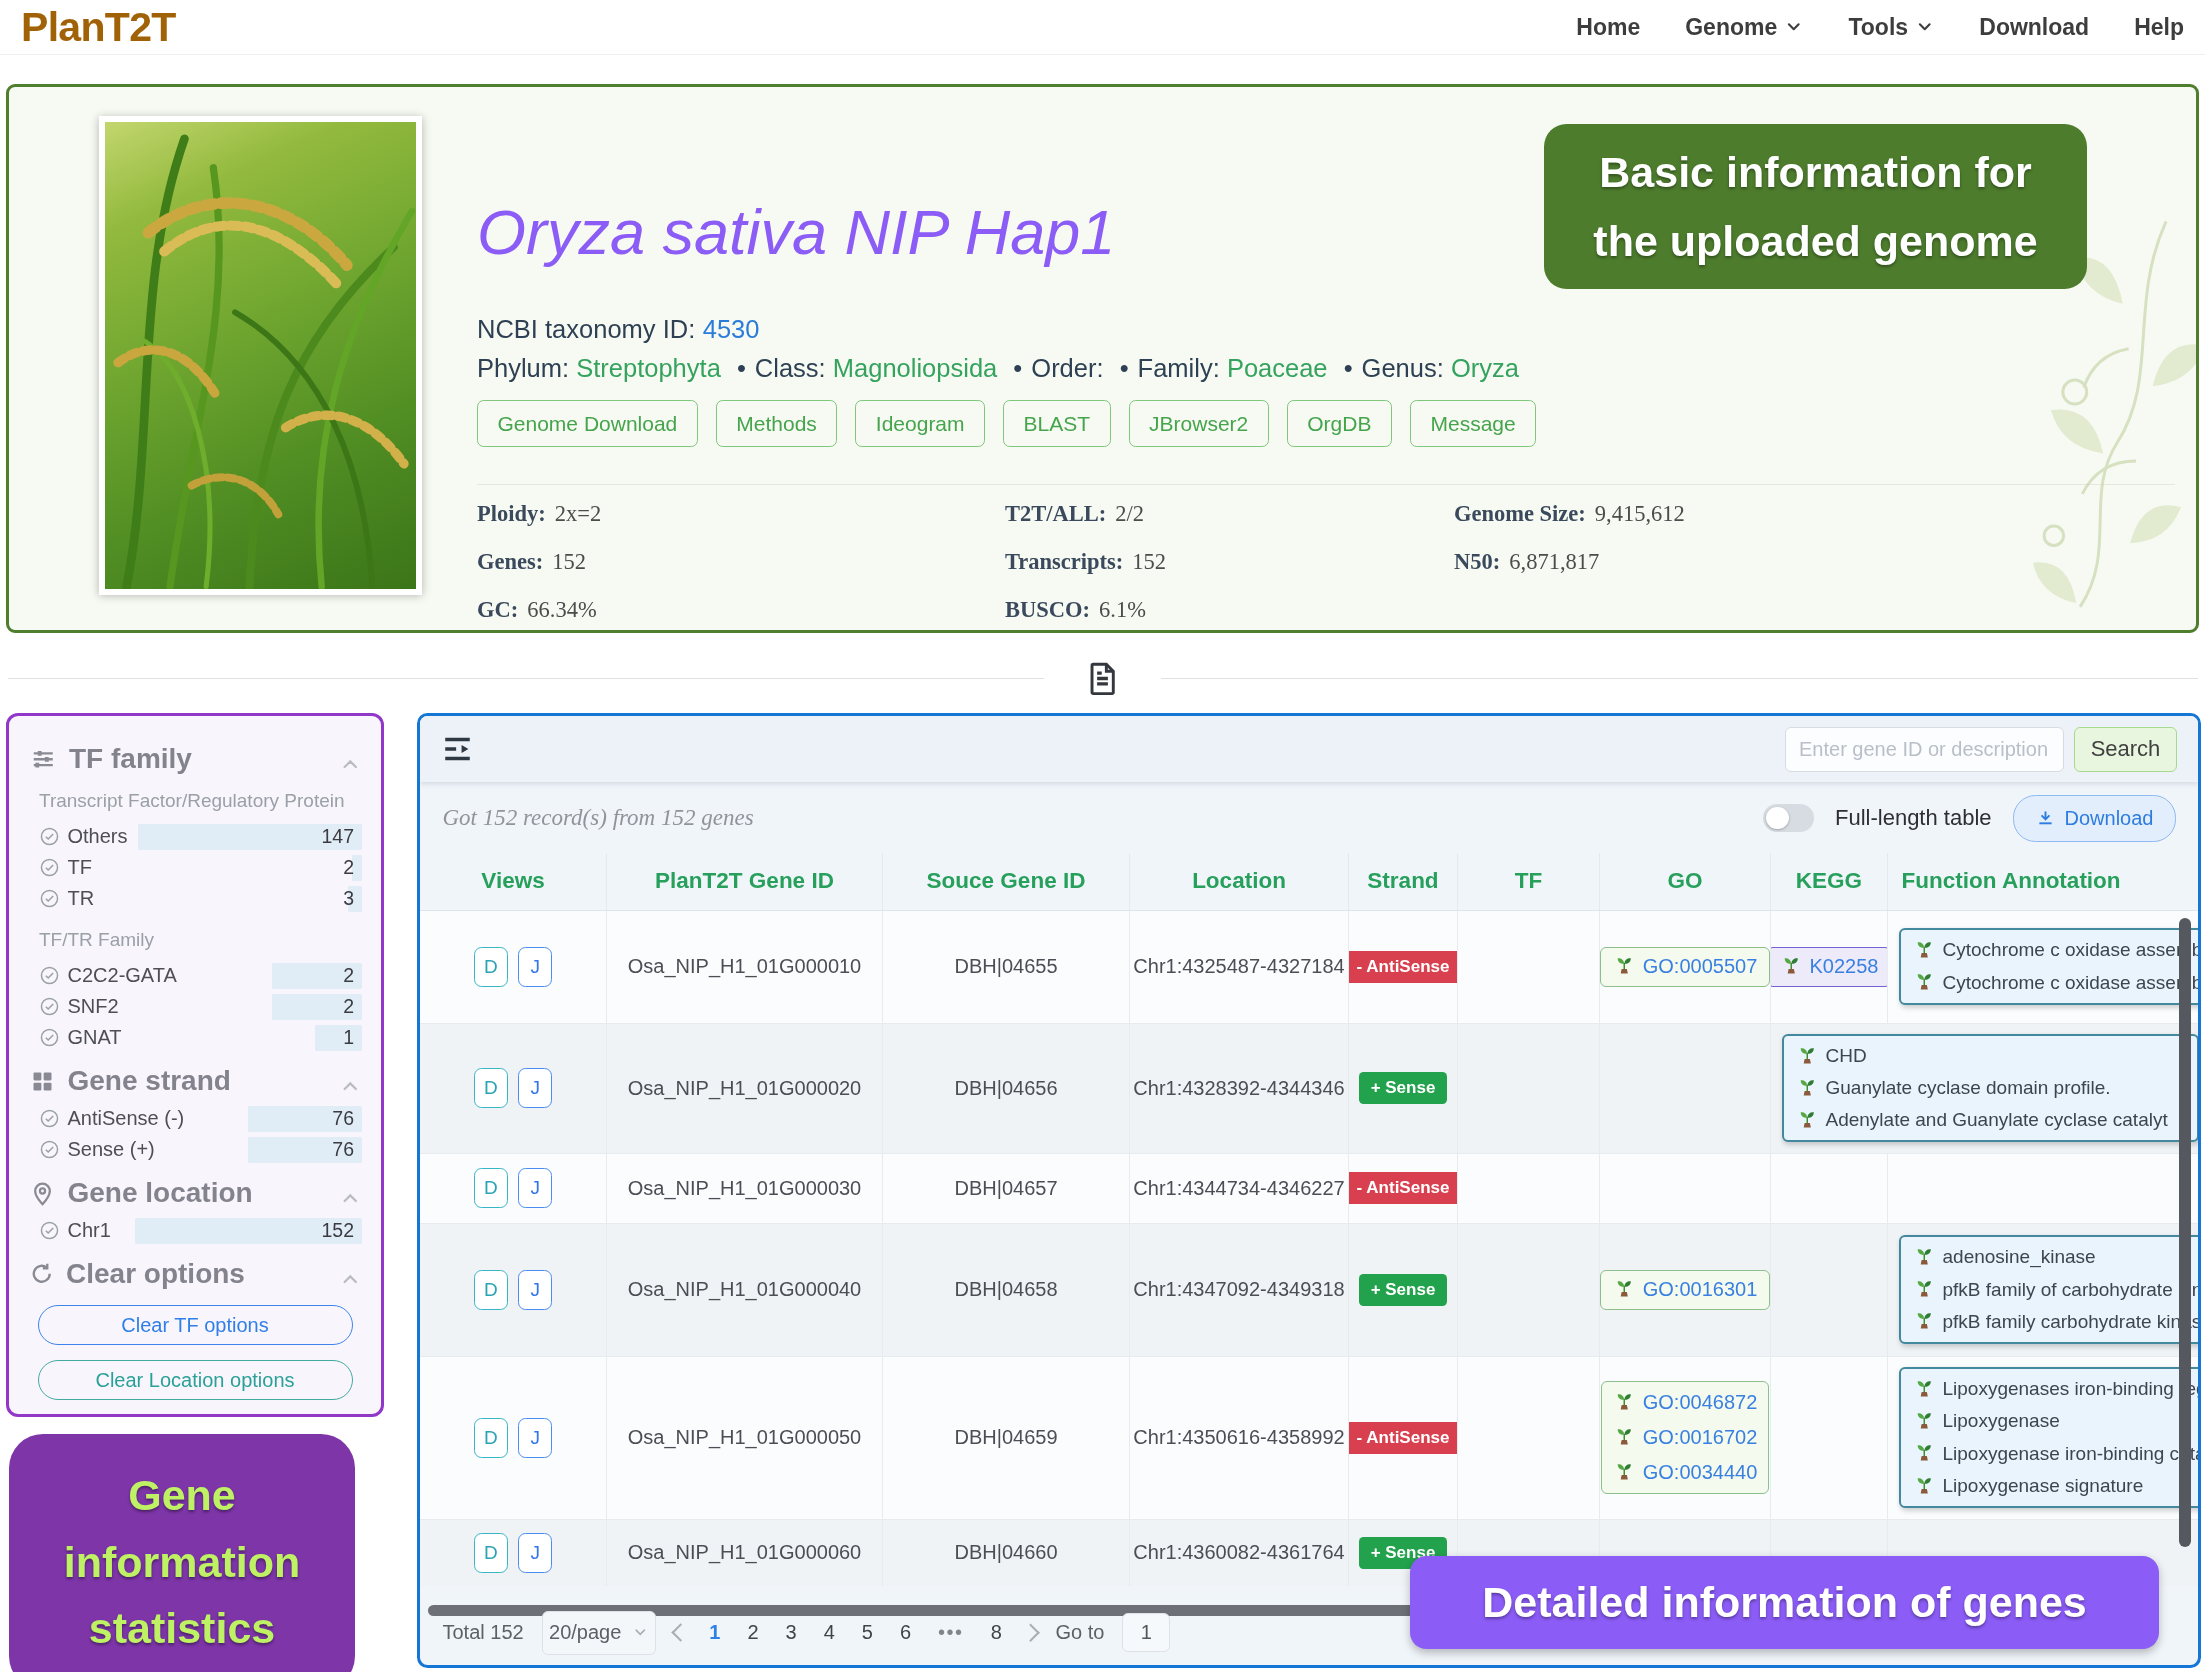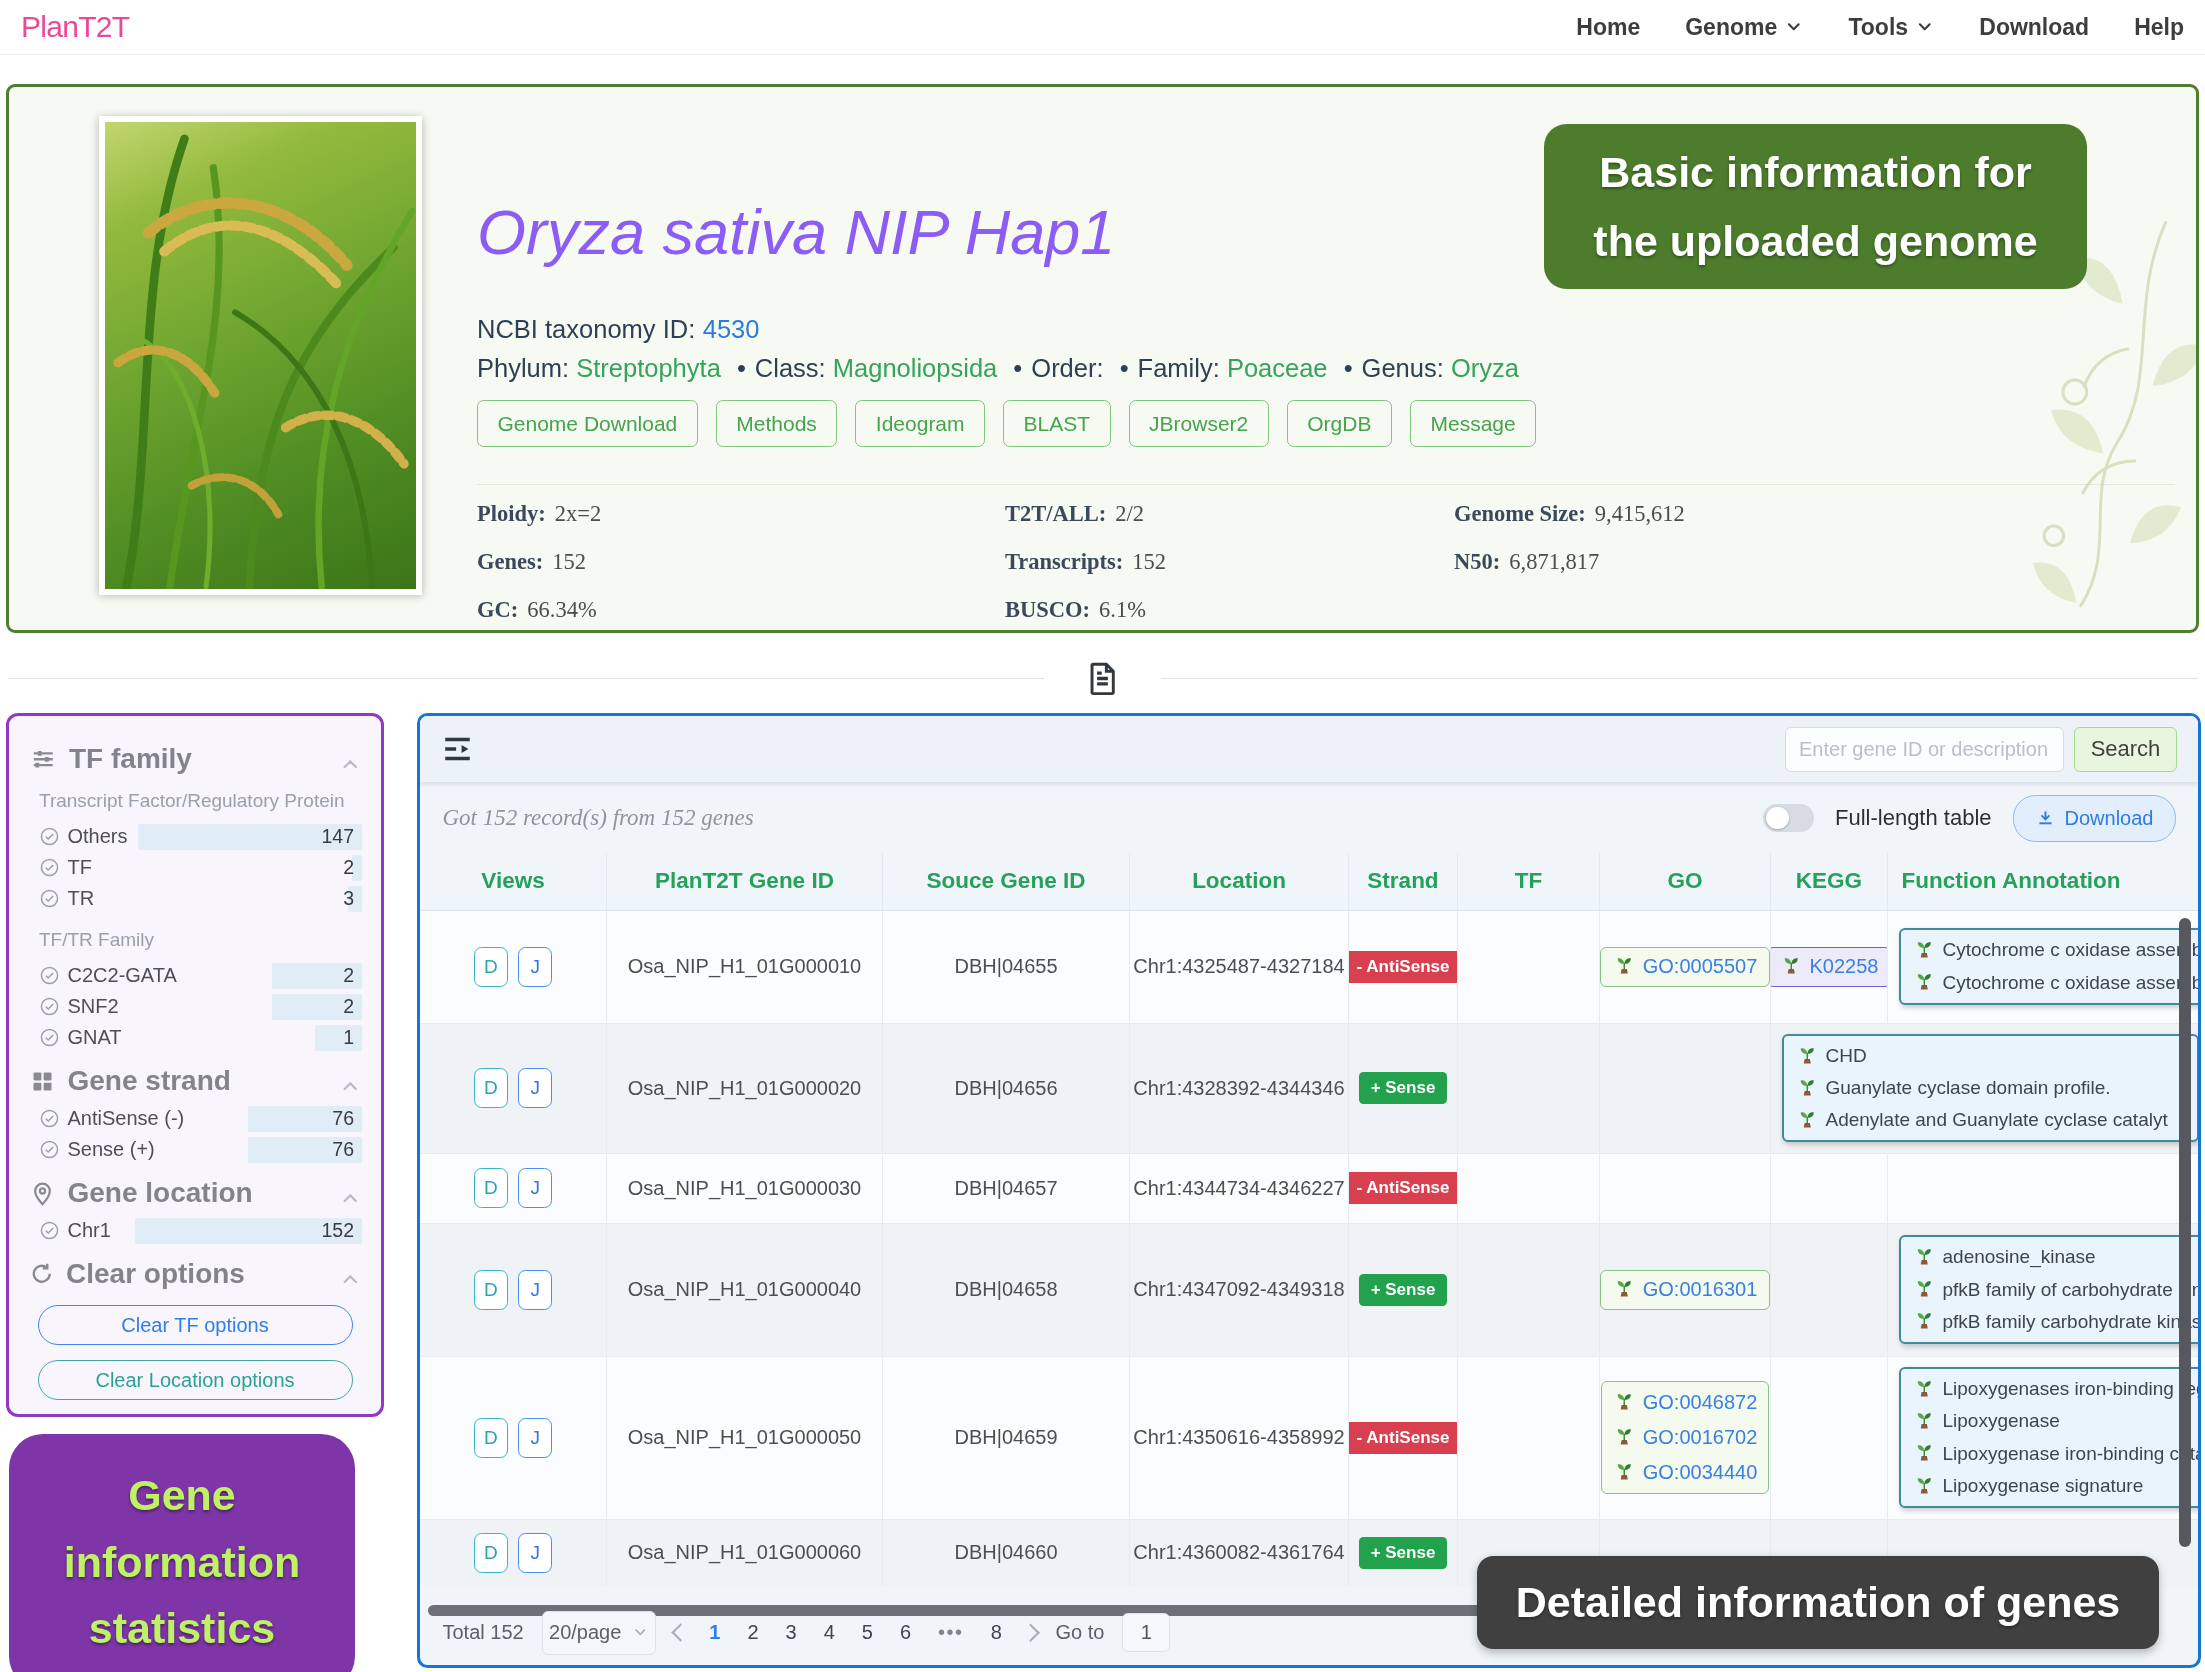--- a/index.html
+++ b/index.html
@@ -3,21 +3,21 @@
 <meta charset="utf-8">
 <style>
   html,body{margin:0;padding:0}
   body{width:2205px;height:1673px;position:relative;background:#fff;
        font-family:"Liberation Sans",sans-serif;overflow:hidden;-webkit-font-smoothing:antialiased}
 
   
   .nav{position:absolute;top:0;left:0;right:0;height:55px;display:flex;align-items:center;
        justify-content:space-between;padding:0 21px;box-sizing:border-box;background:#fff;
        border-bottom:0.7px solid #f0f0f0}
-  .logo{font-size:30px;font-weight:normal;color:#ec4899;letter-spacing:-0.7px}
+  .logo{font-size:41px;font-weight:bold;color:#a16207;letter-spacing:-0.7px}
   .nav-menu{display:flex;gap:45px;align-items:center}
   .nav-item{display:flex;align-items:center;gap:6.7px;font-size:23px;font-weight:bold;color:#3d3d3d;cursor:pointer}
 
   
   .gpanel{position:absolute;left:6px;top:84px;width:2193px;height:549px;box-sizing:border-box;
           border:3px solid #4f7e2e;border-radius:9px;background:#f7faf2;overflow:hidden}
   .rice{position:absolute;left:90px;top:28.5px;width:323px;height:479px;border:6px solid #fff;
         box-shadow:0 0.7px 9px rgba(0,0,0,.28);box-sizing:border-box;overflow:hidden;
         background:linear-gradient(155deg,#c3d66e 0%,#93ba3e 18%,#6ea52f 45%,#518e23 70%,#3b7519 100%)}
   .rice svg{display:block}
@@ -124,21 +124,21 @@
         background:#f4f7fa;justify-content:center;cursor:pointer}
   .pchev{width:11.2px;height:11.2px;border-left:2.2px solid #a9aeb5;border-bottom:2.2px solid #a9aeb5;display:inline-block;cursor:pointer}
   .pchev.left{transform:rotate(45deg)}
   .pchev.right{transform:rotate(-135deg)}
   .pages{display:flex;align-items:center;gap:27px;margin:0 4.5px}
   .pg{cursor:pointer;color:#3f444b}
   .pg.act{color:#2f7fe8;font-weight:bold}
   .pg.ell{color:#80858c;letter-spacing:1.5px}
   .goto-input{width:48px;height:39px;border:1.5px solid #dde2e8;border-radius:6px;background:#f6f9fc;text-align:center;
               font-size:20px;color:#555;font-family:inherit;box-sizing:border-box;outline:none}
-  .bbadge{position:absolute;right:39px;bottom:16.5px;width:682px;height:93px;background:#404040;border-radius:16.5px;
+  .bbadge{position:absolute;right:39px;bottom:16.5px;width:749px;height:93px;background:#8b5cf6;border-radius:16.5px;
           color:#fff;font-size:43px;font-weight:bold;display:flex;align-items:center;justify-content:center;
           text-shadow:0 2.2px 3px rgba(0,0,0,.35);box-shadow:0 3.7px 9px rgba(0,0,0,.25);z-index:4}
 </style>
 </head>
 <body>
 
 <div class="nav">
   <div class="logo">PlanT2T</div>
   <div class="nav-menu">
       <div class="nav-item">

